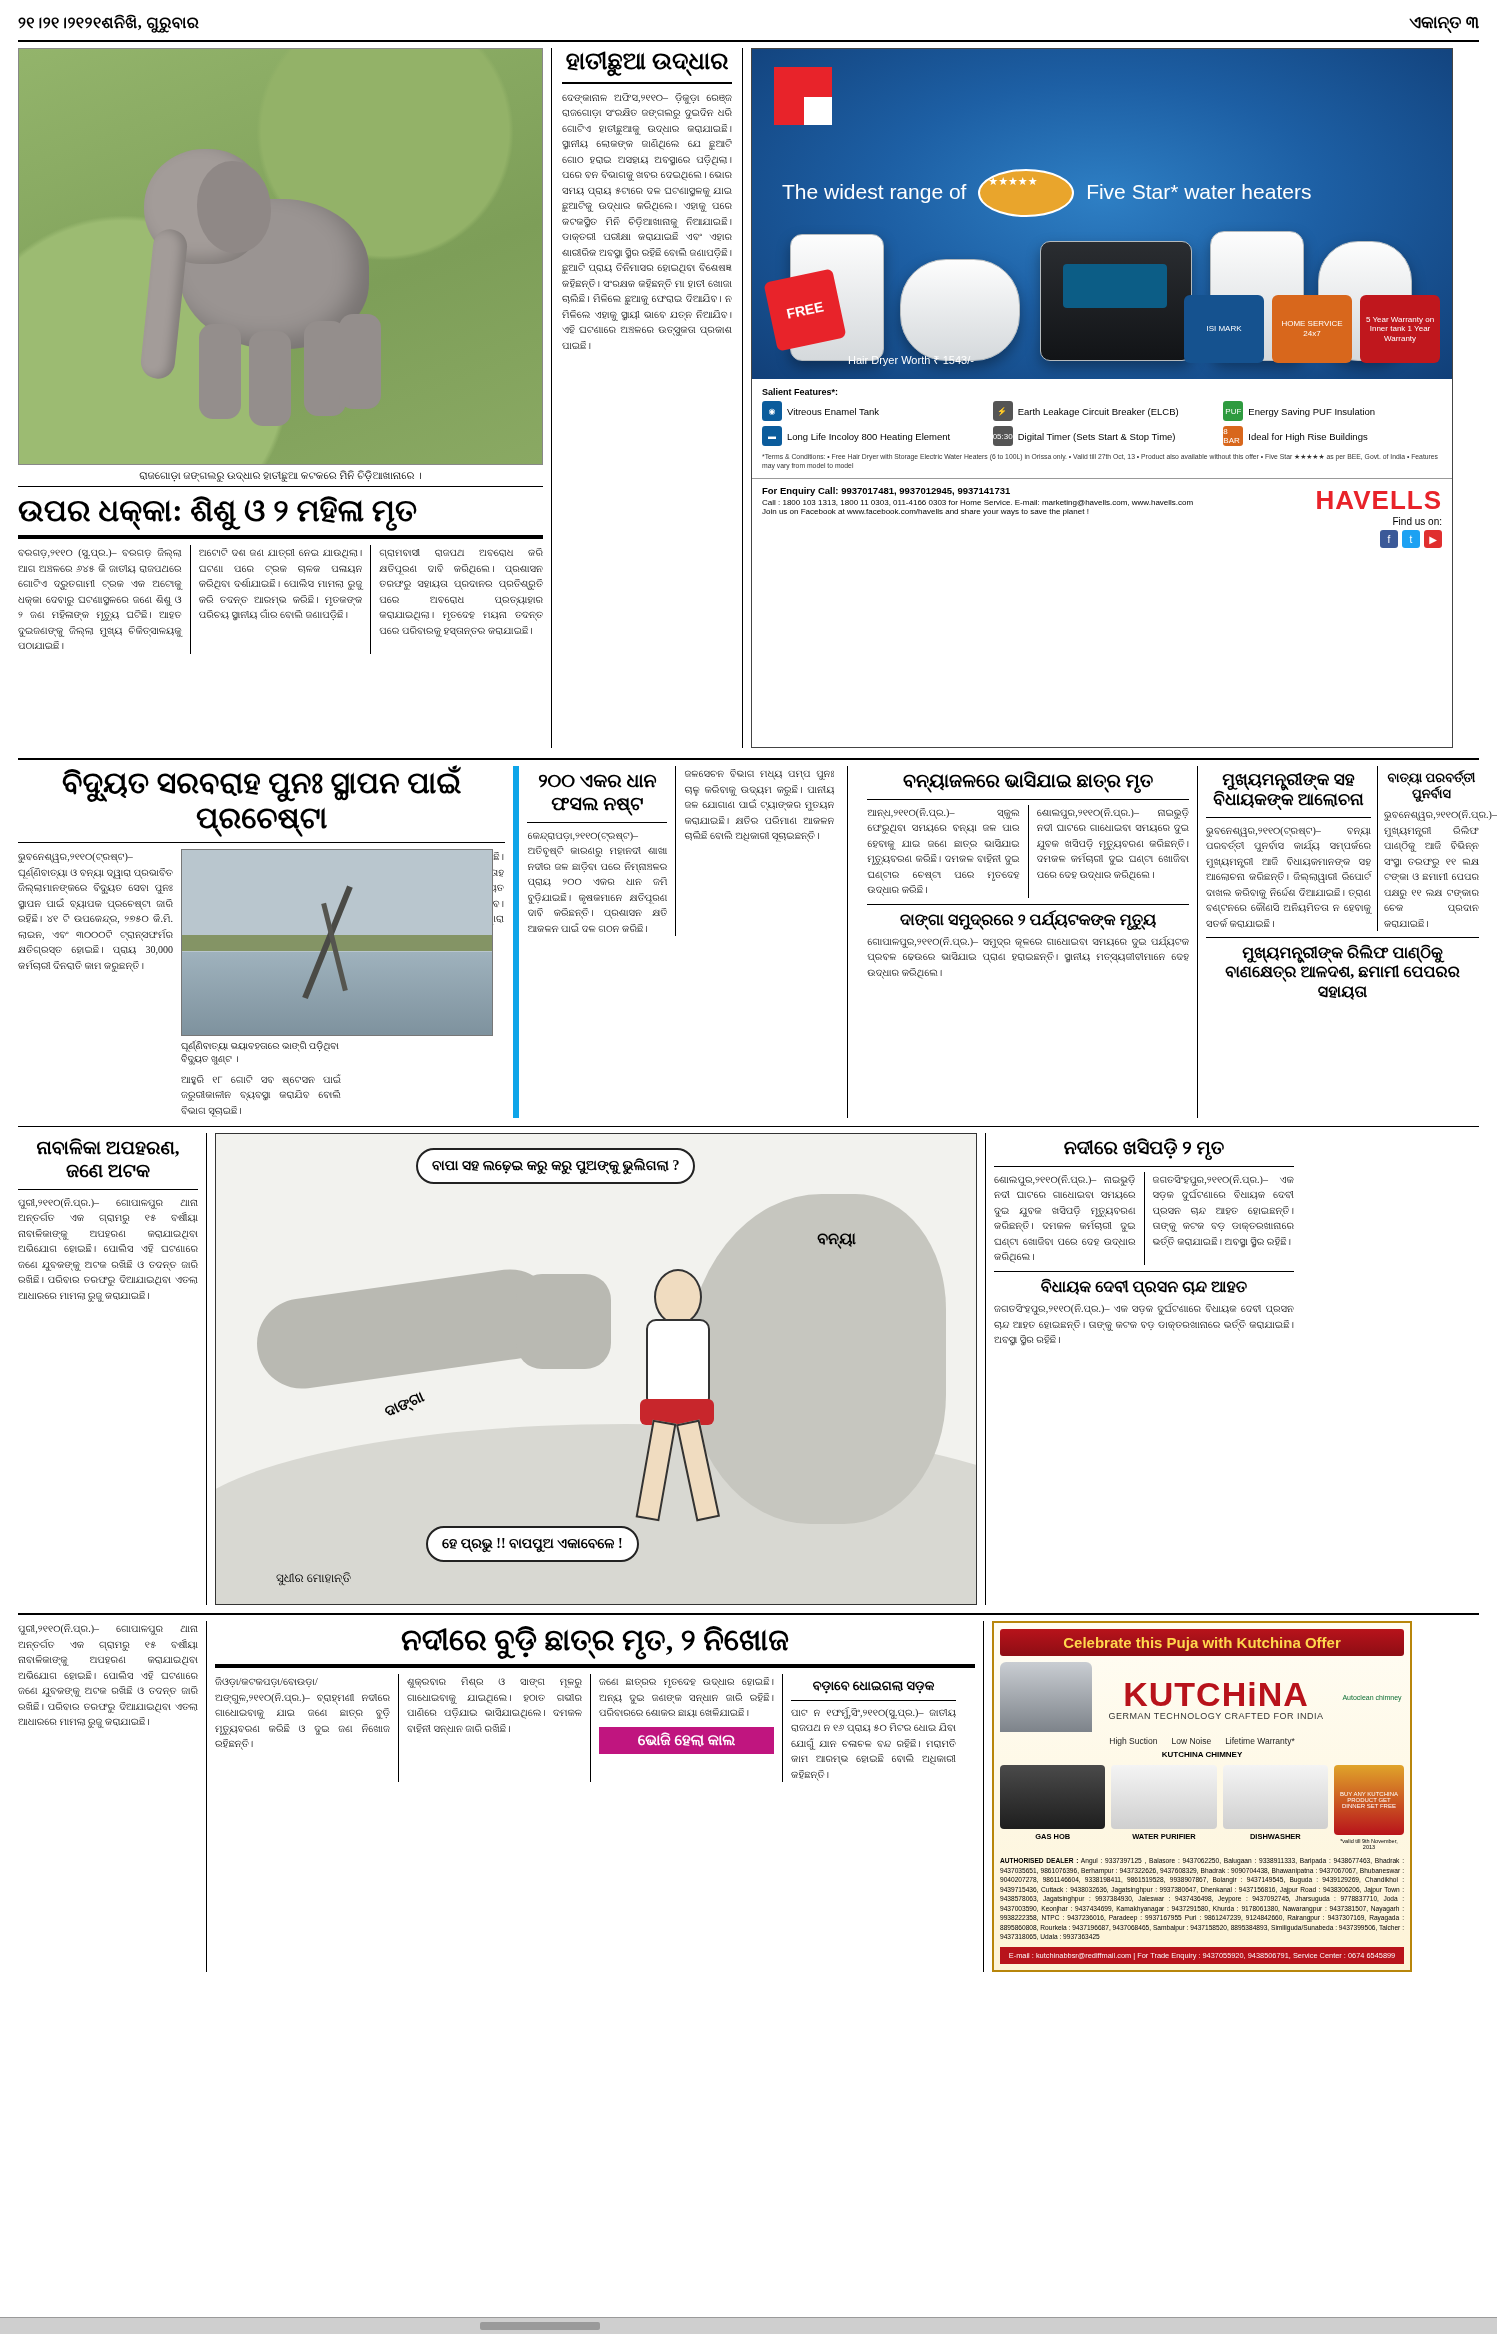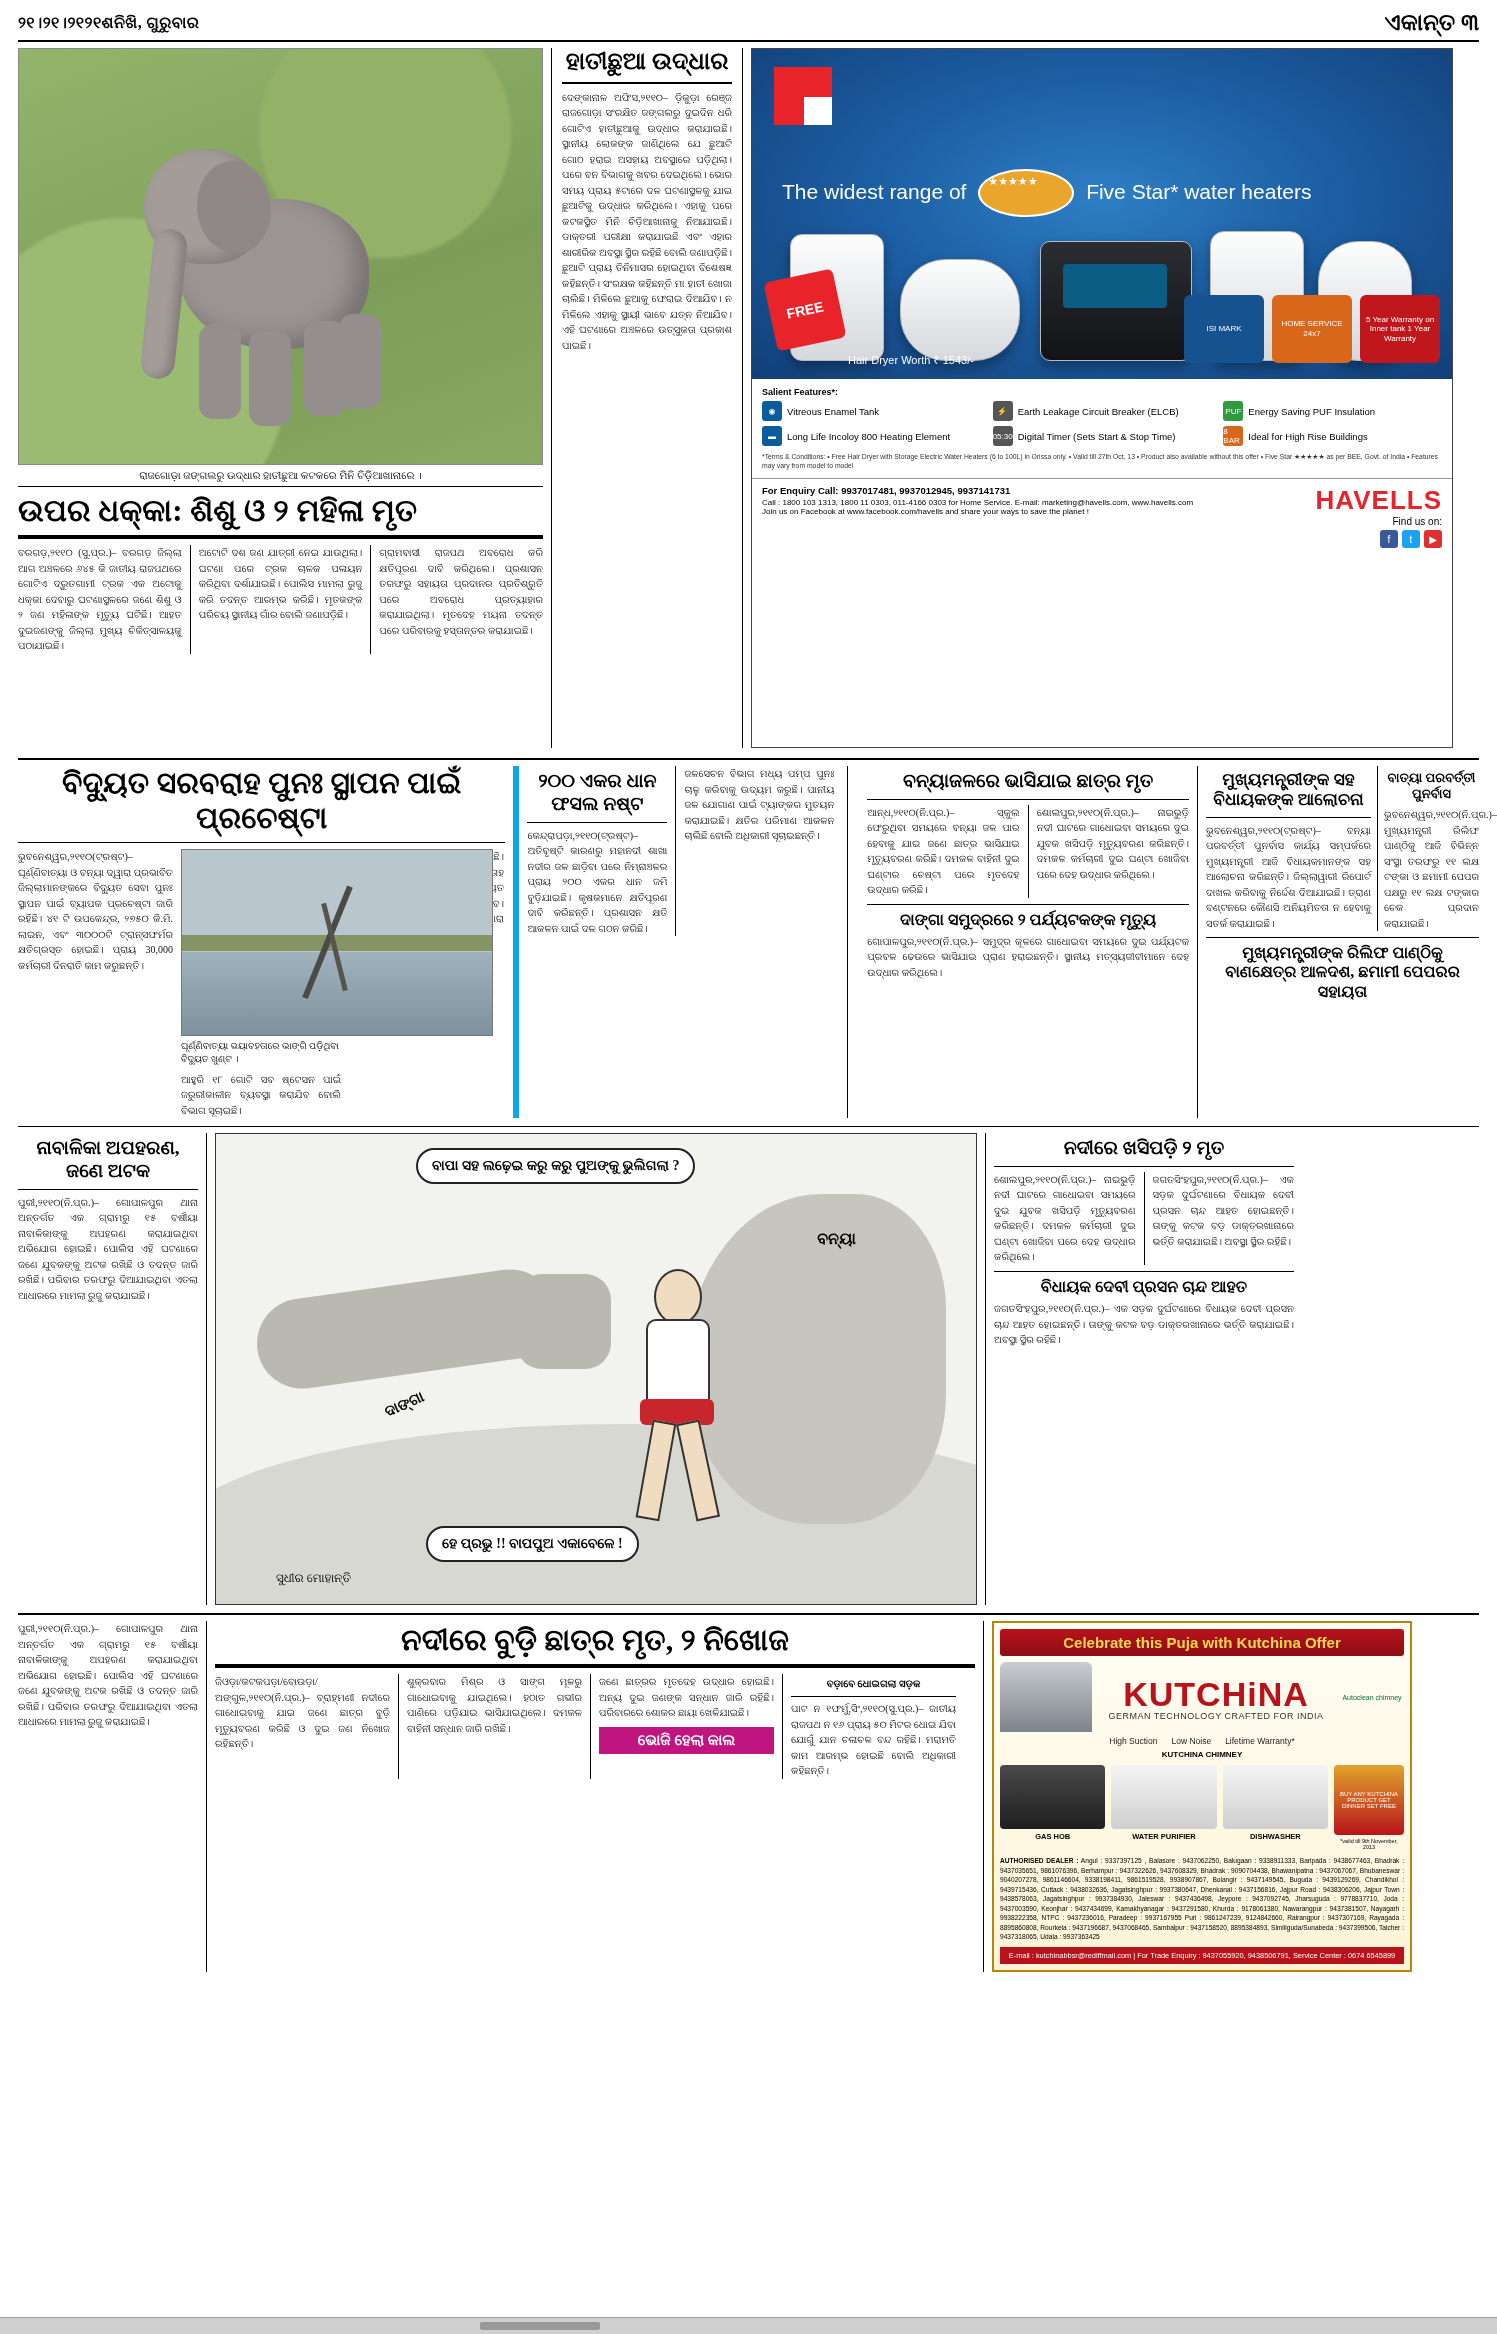--- a/index.html
+++ b/index.html
@@ -8,21 +8,21 @@
   .inner{position:absolute;left:18px;top:10px;width:1461px;height:2300px;}
 
   
   .od{font-family:"Liberation Serif",serif;}
   .hr1{height:1px;background:#000;}
   .vr{width:1px;background:#000;}
 
   
   .masthead{display:flex;align-items:center;justify-content:space-between;border-bottom:2px solid #000;padding-bottom:4px;height:26px;}
   .masthead .date{font-size:16px;font-weight:bold;letter-spacing:.4px;}
-  .masthead .paper{font-size:23px;font-weight:bold;text-align:right;}
+  .masthead .paper{font-size:17px;font-weight:bold;text-align:right;}
 
   
   .top{display:flex;margin-top:6px;height:700px;}
   .topleft{width:525px;}
   .photo{width:523px;height:415px;background:linear-gradient(#8fae69,#7fa05c);position:relative;overflow:hidden;border:1px solid #888;}
   .grassbg{position:absolute;inset:0;background:
      radial-gradient(circle at 20% 80%, #9cbb72 0 30%, transparent 31%),
      radial-gradient(circle at 70% 20%, #93b268 0 25%, transparent 26%),
      linear-gradient(160deg,#93b46b,#7d9e58 60%,#8aa963);}
   .elephant{position:absolute;left:120px;top:60px;width:280px;height:300px;}
@@ -400,21 +400,21 @@
         <div style="width:175px;">
               <div class="textblk od">ଶୁକ୍ରବାର ମିଶ୍ର ଓ ସାଙ୍ଗ ମୂଳରୁ ଗାଧୋଇବାକୁ ଯାଇଥିଲେ। ହଠାତ ଗଭୀର ପାଣିରେ ପଡ଼ିଯାଇ ଭାସିଯାଇଥିଲେ। ଦମକଳ ବାହିନୀ ସନ୍ଧାନ ଜାରି ରଖିଛି।</div>
             </div>
         <div class="vr"></div>
         <div style="width:175px;">
           <div class="textblk od">ଜଣେ ଛାତ୍ରର ମୃତଦେହ ଉଦ୍ଧାର ହୋଇଛି। ଅନ୍ୟ ଦୁଇ ଜଣଙ୍କ ସନ୍ଧାନ ଜାରି ରହିଛି। ପରିବାରରେ ଶୋକର ଛାୟା ଖେଳିଯାଇଛି।</div>
           <div class="pinkbox od">ଭୋଜି ହେଲା କାଲ</div>
         </div>
         <div class="vr"></div>
         <div style="width:165px;">
-          <div class="h-sec od" style="font-size:10px;">ବଡ଼ାବେ ଧୋଇଗଲା ସଡ଼କ</div>
+          <div class="h-sec od" style="font-size:13px;">ବଡ଼ାବେ ଧୋଇଗଲା ସଡ଼କ</div>
           <div class="hr1" style="margin-bottom:4px;"></div>
           <div class="textblk od">ପାଟ ନ ୧ଫର୍ମୁ,ସିଂ,୨୧୧୦(ସୁ.ପ୍ର.)– ଜାତୀୟ ରାଜପଥ ନ ୧୬ ପ୍ରାୟ ୫୦ ମିଟର ଧୋଇ ଯିବା ଯୋଗୁଁ ଯାନ ଚଳାଚଳ ବନ୍ଦ ରହିଛି। ମରାମତି କାମ ଆରମ୍ଭ ହୋଇଛି ବୋଲି ଅଧିକାରୀ କହିଛନ୍ତି।</div>
         </div>
       </div>
     </div>
 
     <div class="b4-right">
       <div class="kut">
         <div class="kut-top">Celebrate this Puja with Kutchina Offer</div>
         <div style="display:flex;align-items:center;gap:8px;margin-top:6px;">

